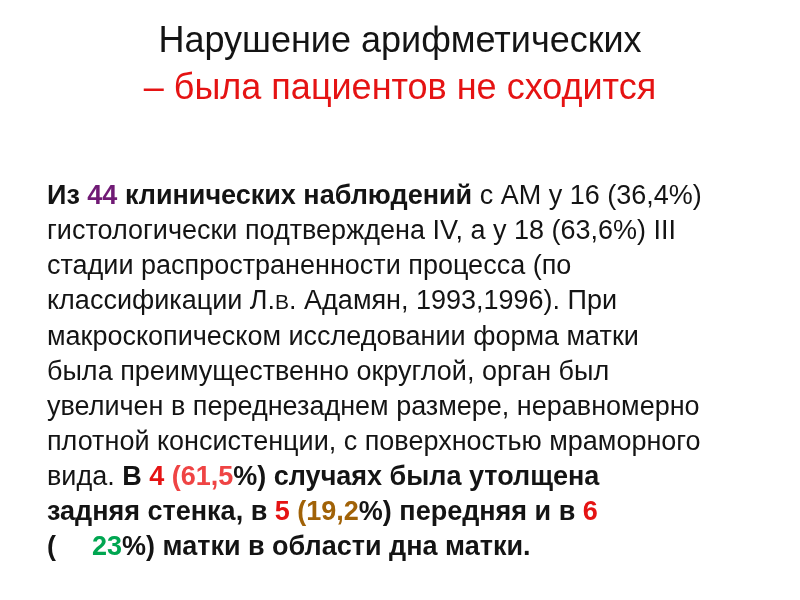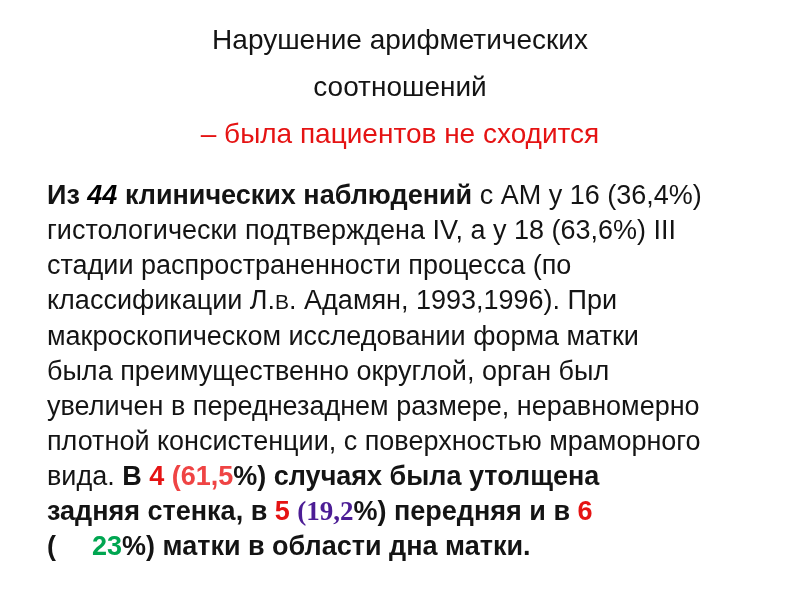--- a/index.html
+++ b/index.html
@@ -12,21 +12,21 @@
     width: 800px;
     height: 600px;
     background: #ffffff;
     overflow: hidden;
     font-family: "Liberation Sans", sans-serif;
   }
   .slide-title {
     margin: 0;
     padding-top: 16px;
     text-align: center;
-    font-size: 28px;
+    font-size: 36px;
     line-height: 47px;
     font-weight: 400;
     color: #141414;
   }
   .title-line { display: block; }
   .title-line.red { color: var(--red); }
   .body-text {
     position: absolute;
     left: 47px;
     top: 178px;
@@ -39,28 +39,27 @@
   }
   .body-text .bold { font-weight: 700; }
   .body-text .small-cap { font-size: 0.78em; }
 </style>
 </head>
 <body>
 
 <div class="slide">
   <h1 class="slide-title">
     <span class="title-line">Нарушение арифметических</span>
-    <span class="title-line">соотношений</span>
     <span class="title-line red">– была пациентов не сходится</span>
   </h1>
 
-  <p class="body-text"><span class="bold">Из </span><span class="bold" style="color: #000000; font-style: italic;">44</span><span class="bold"> клинических наблюдений</span><span> с АМ у 16 (36,4%)
+  <p class="body-text"><span class="bold">Из </span><span class="bold" style="color: #701a75;">44</span><span class="bold"> клинических наблюдений</span><span> с АМ у 16 (36,4%)
 гистологически подтверждена IV, а у 18 (63,6%) III
 стадии распространенности процесса (по
 классификации Л.</span><span class="small-cap">В</span><span>. Адамян, 1993,1996). При
 макроскопическом исследовании форма матки
 была преимущественно округлой, орган был
 увеличен в переднезаднем размере, неравномерно
 плотной консистенции, с поверхностью мраморного
 вида. </span><span class="bold">В </span><span class="bold" style="color: rgb(229, 19, 19);">4</span><span class="bold"> </span><span class="bold" style="color: #ef4444;">(61,5</span><span class="bold">%)</span><span class="bold"> случаях была утолщена
-задняя стенка, в </span><span class="bold" style="color: rgb(229, 19, 19);">5</span><span class="bold"> </span><span class="bold" style="color: #4c1d95; font-family: Liberation Serif, serif;">(19,2</span><span class="bold">%)</span><span class="bold"> передняя и в </span><span class="bold" style="color: rgb(229, 19, 19);">6</span><span class="bold">
+задняя стенка, в </span><span class="bold" style="color: rgb(229, 19, 19);">5</span><span class="bold"> </span><span class="bold" style="color: #a16207;">(19,2</span><span class="bold">%)</span><span class="bold"> передняя и в </span><span class="bold" style="color: rgb(229, 19, 19);">6</span><span class="bold">
 (</span><span class="bold" style="color: rgb(0, 166, 81); margin-left: 36px;">23</span><span class="bold">%)</span><span class="bold"> матки в области дна матки.</span></p>
 </div>
 
 </body></html>

